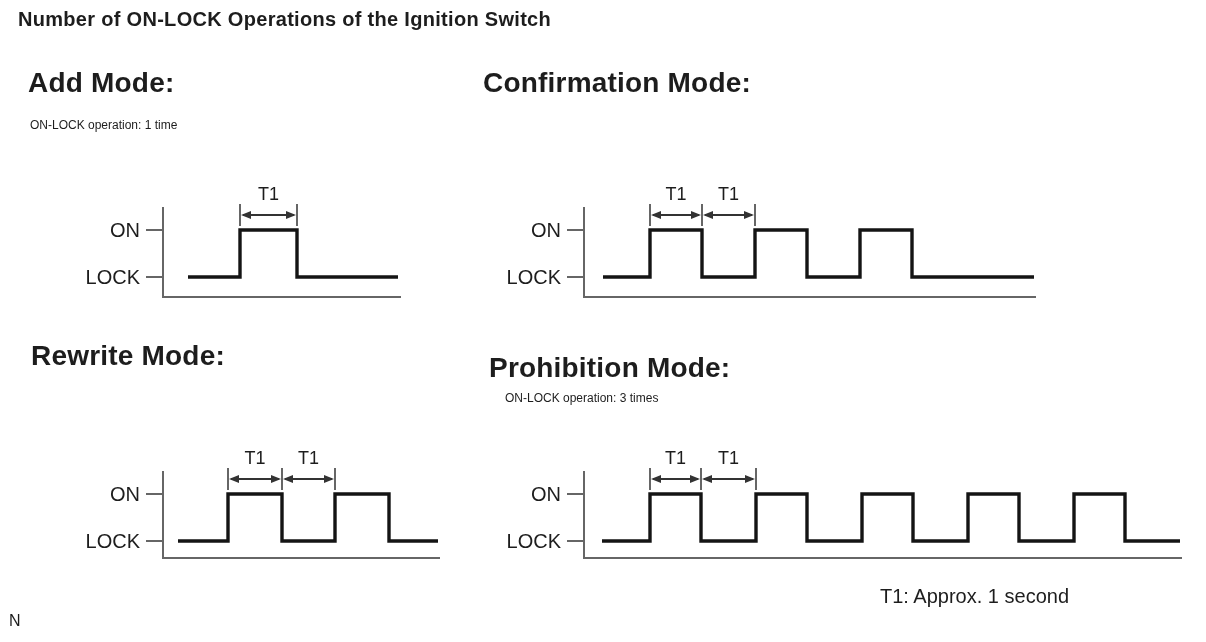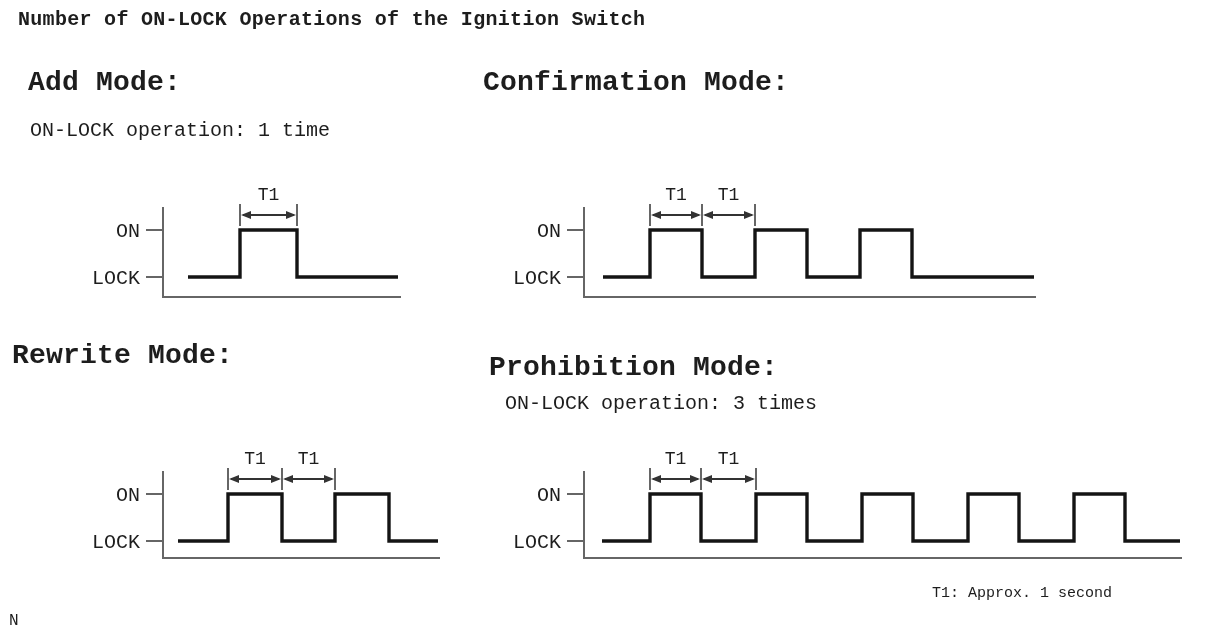--- a/index.html
+++ b/index.html
@@ -1,37 +1,37 @@
 <!DOCTYPE html>
 <html><head>
 <meta charset="utf-8">
 <style>
   html, body { margin: 0; padding: 0; background: #ffffff; }
   #canvas {
     position: relative;
     width: 1206px;
     height: 642px;
     background: #ffffff;
-    font-family: Liberation Mono, monospace;
+    font-family: Liberation Sans, sans-serif;
     color: #1d1d1d;
     overflow: hidden;
   }
   .abs { position: absolute; line-height: 1.15; white-space: nowrap; }
   .fig-title { left: 18px; top: 8px; font-size: 20px; font-weight: bold; letter-spacing: 0.3px; }
   .mode-header { font-size: 28px; font-weight: bold; letter-spacing: 0.2px; }
-  .mode-sub { font-size: 20px; }
+  .mode-sub { font-size: 12px; }
   #hdr-add  { left: 28px;  top: 67px; }
   #sub-add  { left: 30px;  top: 119px; }
   #hdr-conf { left: 483px; top: 67px; }
   #sub-conf { left: 505px; top: 119px; }
-  #hdr-rew  { left: 12px;  top: 340px; }
+  #hdr-rew  { left: 31px;  top: 340px; }
   #sub-rew  { left: 33px;  top: 392px; }
   #hdr-pro  { left: 481px; top: 352px; margin-left: 8px; }
   #sub-pro  { left: 505px; top: 392px; }
-  .footnote { left: 932px; top: 585px; font-size: 15px; text-align: center; }
+  .footnote { left: 880px; top: 585px; font-size: 20px; text-align: center; }
   .corner-note { left: 9px; top: 612px; font-size: 16px; }
   #diagrams { position: absolute; left: 0; top: 0; }
   .axis-label { font-size: 20px; fill: #1d1d1d; }
   .t1-label { font-size: 18px; fill: #1d1d1d; }
 </style>
 </head>
 <body>
 
 <div id="canvas">
   <div class="abs fig-title">Number of ON-LOCK Operations of the Ignition Switch</div>

